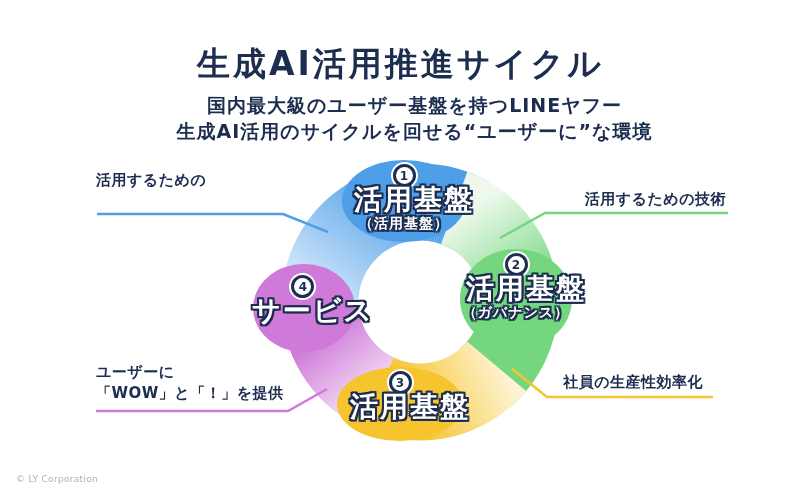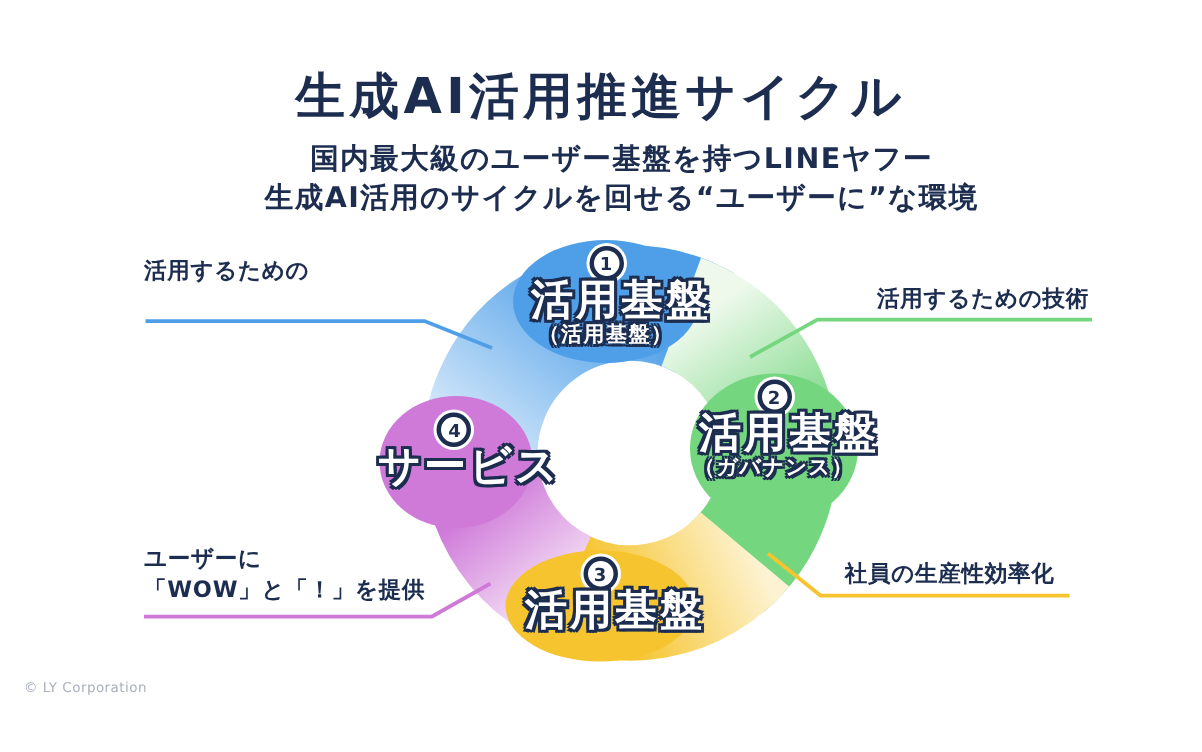--- a/index.html
+++ b/index.html
@@ -56,21 +56,21 @@
   .note {
     position:absolute; color:#1d2d50; font-weight:700; font-size:15px;
     line-height:21px; letter-spacing:0.5px; white-space:nowrap;
   }
   .note-tl { left:96px;  top:170px; }
   .note-tr { left:540px; top:189px; width:186px; text-align:right; }
   .note-br { left:531px; top:372px; width:172px; text-align:right; }
   .note-bl { left:96px;  top:362px; }
 
   .copyright {
-    position:absolute; left:16px; top:454px; font-size:9px;
+    position:absolute; left:16px; top:474px; font-size:9px;
     color:#aab0bd; letter-spacing:0.3px;
   }
 </style>
 </head>
 <body>
 
 <div class="stage">
 
   <svg class="art" width="801" height="501" viewBox="0 0 801 501">
     <defs>

